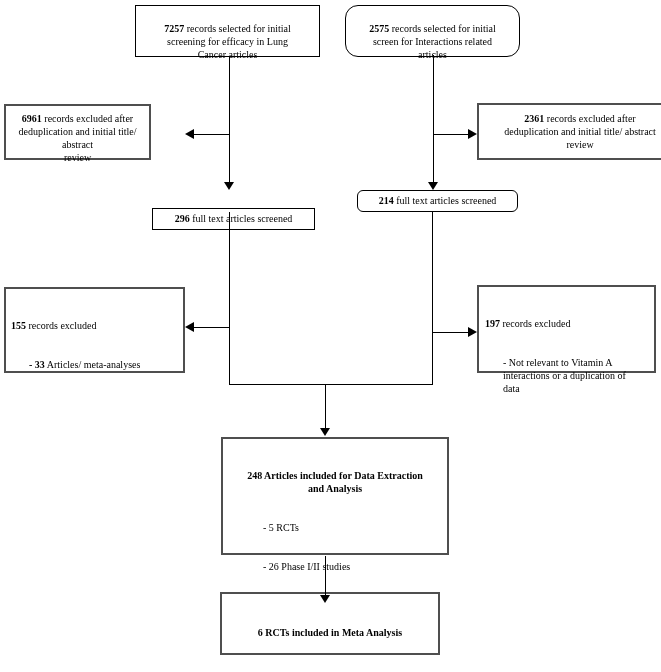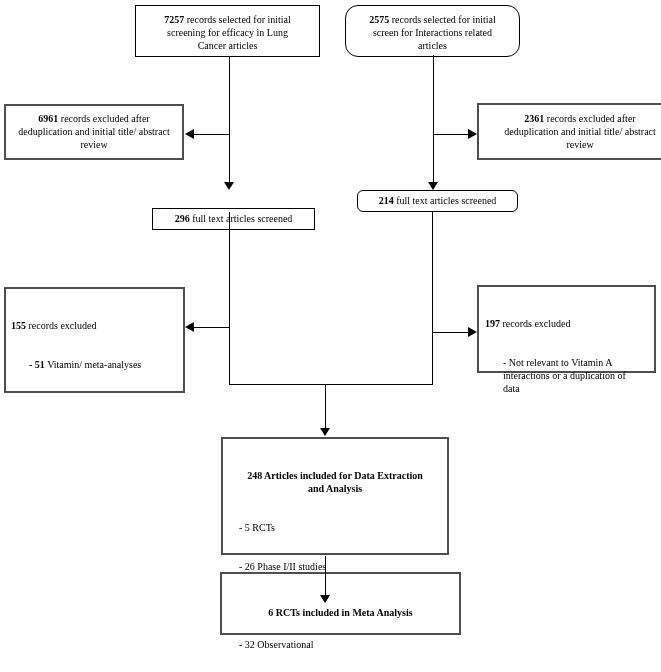--- a/index.html
+++ b/index.html
@@ -3,21 +3,21 @@
 <meta charset="utf-8">
 <style>
   html,body { margin:0; padding:0; background:#fff; }
   .canvas {
     position:relative; width:661px; height:672px; background:#ffffff;
     font-family:"Liberation Serif", serif; font-size:10px; line-height:13px; color:#000;
     overflow:hidden;
   }
   .box {
     position:absolute; box-sizing:border-box; background:#fff;
-    border:1px solid #000; padding:7px 5px; white-space:pre-wrap;
+    border:1px solid #000; padding:16px 5px; white-space:pre-wrap;
   }
   .thick { border:2px solid #4f4f4f; }
   .center { text-align:center; }
   .bold { font-weight:bold; }
   .item { white-space:pre-wrap; }
   .ind { margin-left:18px; }
   .ind2 { margin-left:16px; }
   .lv { position:absolute; width:1px; background:#000; }
   .lh { position:absolute; height:1px; background:#000; }
   .arr { position:absolute; width:0; height:0; }
@@ -31,56 +31,56 @@
 <div class="canvas">
 
   <div class="box center" style="left:135px; top:5px; width:185px; height:52px;"><b>7257</b><span> records selected for initial
 screening for efficacy in Lung
 Cancer articles</span></div>
 
   <div class="box center" style="left:345px; top:5px; width:175px; height:52px;border-radius:13px;"><b>2575</b><span> records selected for initial
 screen for Interactions related
 articles</span></div>
 
-  <div class="box thick center" style="left:4px; top:104px; width:180px; height:56px; padding-top:6px;"><b>6961</b><span> records excluded after
+  <div class="box thick center" style="left:4px; top:104px; width:147px; height:56px; padding-top:6px;"><b>6961</b><span> records excluded after
 deduplication and initial title/ abstract
 review</span></div>
 
   <div class="box thick center" style="left:477px; top:103px; width:206px; height:57px; padding-top:7px;"><b>2361</b><span> records excluded after
 deduplication and initial title/ abstract
 review</span></div>
 
   <div class="box center" style="left:152px; top:178px; width:163px; height:22px; padding-top:3px;margin-top:30px;"><b>296</b><span> full text articles screened</span></div>
 
   <div class="box center" style="left:357px; top:190px; width:161px; height:22px; padding-top:3px;border-radius:6px;"><b>214</b><span> full text articles screened</span></div>
 
-  <div class="box thick" style="left:4px; top:287px; width:181px; height:106px; padding:4px 5px;">
+  <div class="box thick" style="left:4px; top:287px; width:181px; height:86px; padding:4px 5px;">
     <div><b>155</b><span> records excluded</span></div>
-    <div class="item ind"><b>- 51</b><span> Vitamin/ meta-analyses</span></div>
+    <div class="item ind"><b>- 33</b><span> Articles/ meta-analyses</span></div>
   </div>
 
   <div class="box thick" style="left:477px; top:285px; width:179px; height:88px; padding:4px 6px;">
     <div><b>197</b><span> records excluded</span></div>
     <div class="item ind"><b></b><span>- Not relevant to Vitamin A
 interactions or a duplication of
 data</span></div>
   </div>
 
-  <div class="box thick" style="left:221px; top:437px; width:228px; height:118px; padding:4px 0;">
+  <div class="box thick" style="left:221px; top:437px; width:228px; height:118px; padding:4px 24px;">
     <div class="center bold">248 Articles included for Data Extraction
 and Analysis</div>
     <div class="item ind2">- 5 RCTs</div>
     <div class="item ind2">- 26 Phase I/II studies</div>
     <div class="item ind2">- 5  Surrogate Studies</div>
     <div class="item ind2">- 32 Observational</div>
     
     
   </div>
 
-  <div class="box thick" style="left:220px; top:572px; width:241px; height:63px; padding:6px 16px;">
+  <div class="box thick" style="left:220px; top:592px; width:220px; height:63px; padding:6px 16px;">
     <div class="center bold">6 RCTs included in Meta Analysis</div>
     
     
   </div>
 
   <div class="lv" style="left:229px; top:57px; height:126px;"></div>
   <div class="arr a-down" style="left:224px; top:182px;"></div>
   <div class="lh" style="left:194px; top:134px; width:35px;"></div>
   <div class="arr a-left" style="left:185px; top:129px;"></div>
 

